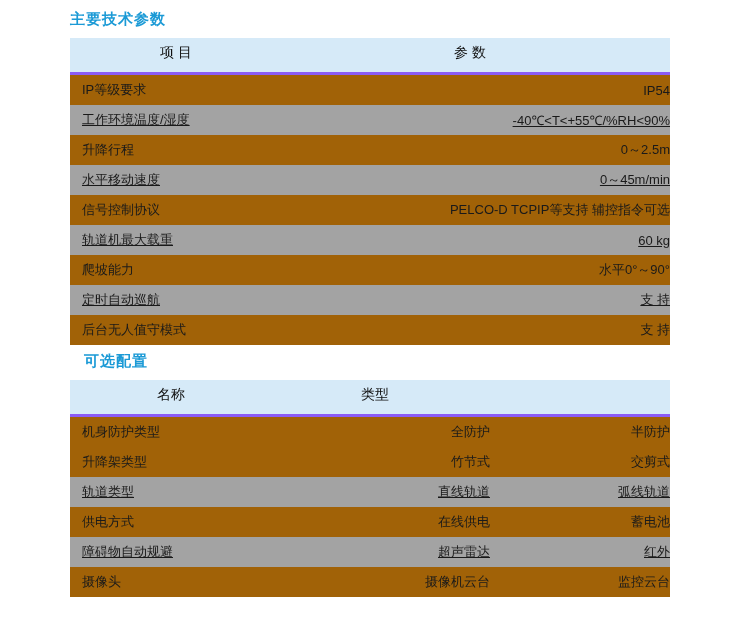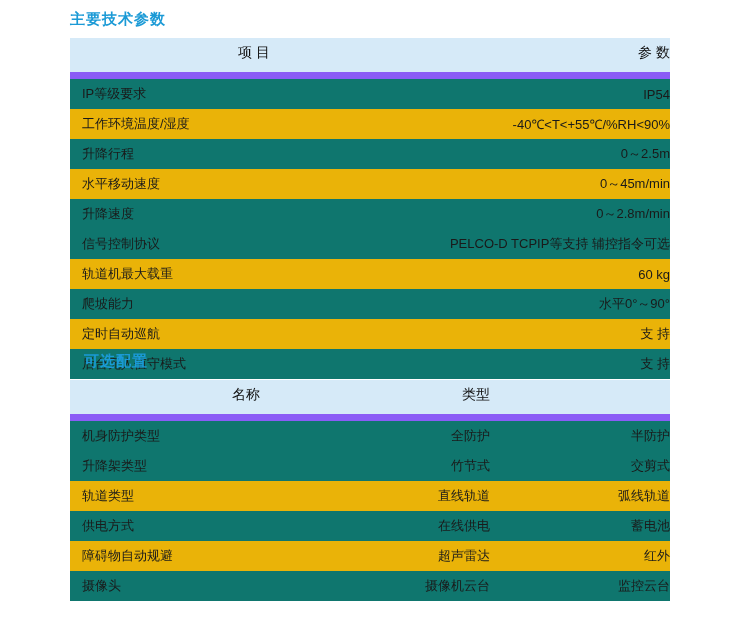--- a/index.html
+++ b/index.html
@@ -54,40 +54,41 @@
     left: 70px;
     top: 380px;
     width: 600px;
     font-size: 13px;
   }
   .spec-table th, .opt-table th {
     font-weight: normal;
     font-size: 14px;
     color: #111;
     padding: 6px 0 10px 0;
-    text-align: right;
-    border-bottom: 7px solid #8b5cf6;
+    text-align: center;
+    border-bottom: 3px solid #8b5cf6;
   }
   .spec-table td, .opt-table td {
     padding: 6px 0;
     color: #1a1a1a;
     vertical-align: middle;
   }
   .col-name {
     text-align: left;
     padding-left: 12px !important;
   }
   .col-center {
     text-align: right;
   }
   tr.shaded td, tr.shaded th {
-    background: #eab308;
+    background: #a3a3a3;
+    text-decoration: underline;
   }
   tr.plain td, tr.plain th {
-    background: #0f766e;
+    background: #a16207;
   }
   .hdr-row th {
     background: #d6eaf8;
   }
 </style>
 </head>
 <body>
 
 <div class="page">
 
@@ -111,24 +112,20 @@
         <td class="col-name">工作环境温度/湿度</td>
         <td class="col-center">-40℃&lt;T&lt;+55℃/%RH&lt;90%</td>
       </tr>
       <tr class="plain">
         <td class="col-name">升降行程</td>
         <td class="col-center">0～2.5m</td>
       </tr>
       <tr class="shaded">
         <td class="col-name">水平移动速度</td>
         <td class="col-center">0～45m/min</td>
-      </tr>
-      <tr class="plain">
-        <td class="col-name">升降速度</td>
-        <td class="col-center">0～2.8m/min</td>
       </tr>
       <tr class="plain">
         <td class="col-name">信号控制协议</td>
         <td class="col-center">PELCO-D  TCPIP等支持 辅控指令可选</td>
       </tr>
       <tr class="shaded">
         <td class="col-name">轨道机最大载重</td>
         <td class="col-center">60 kg</td>
       </tr>
       <tr class="plain">

